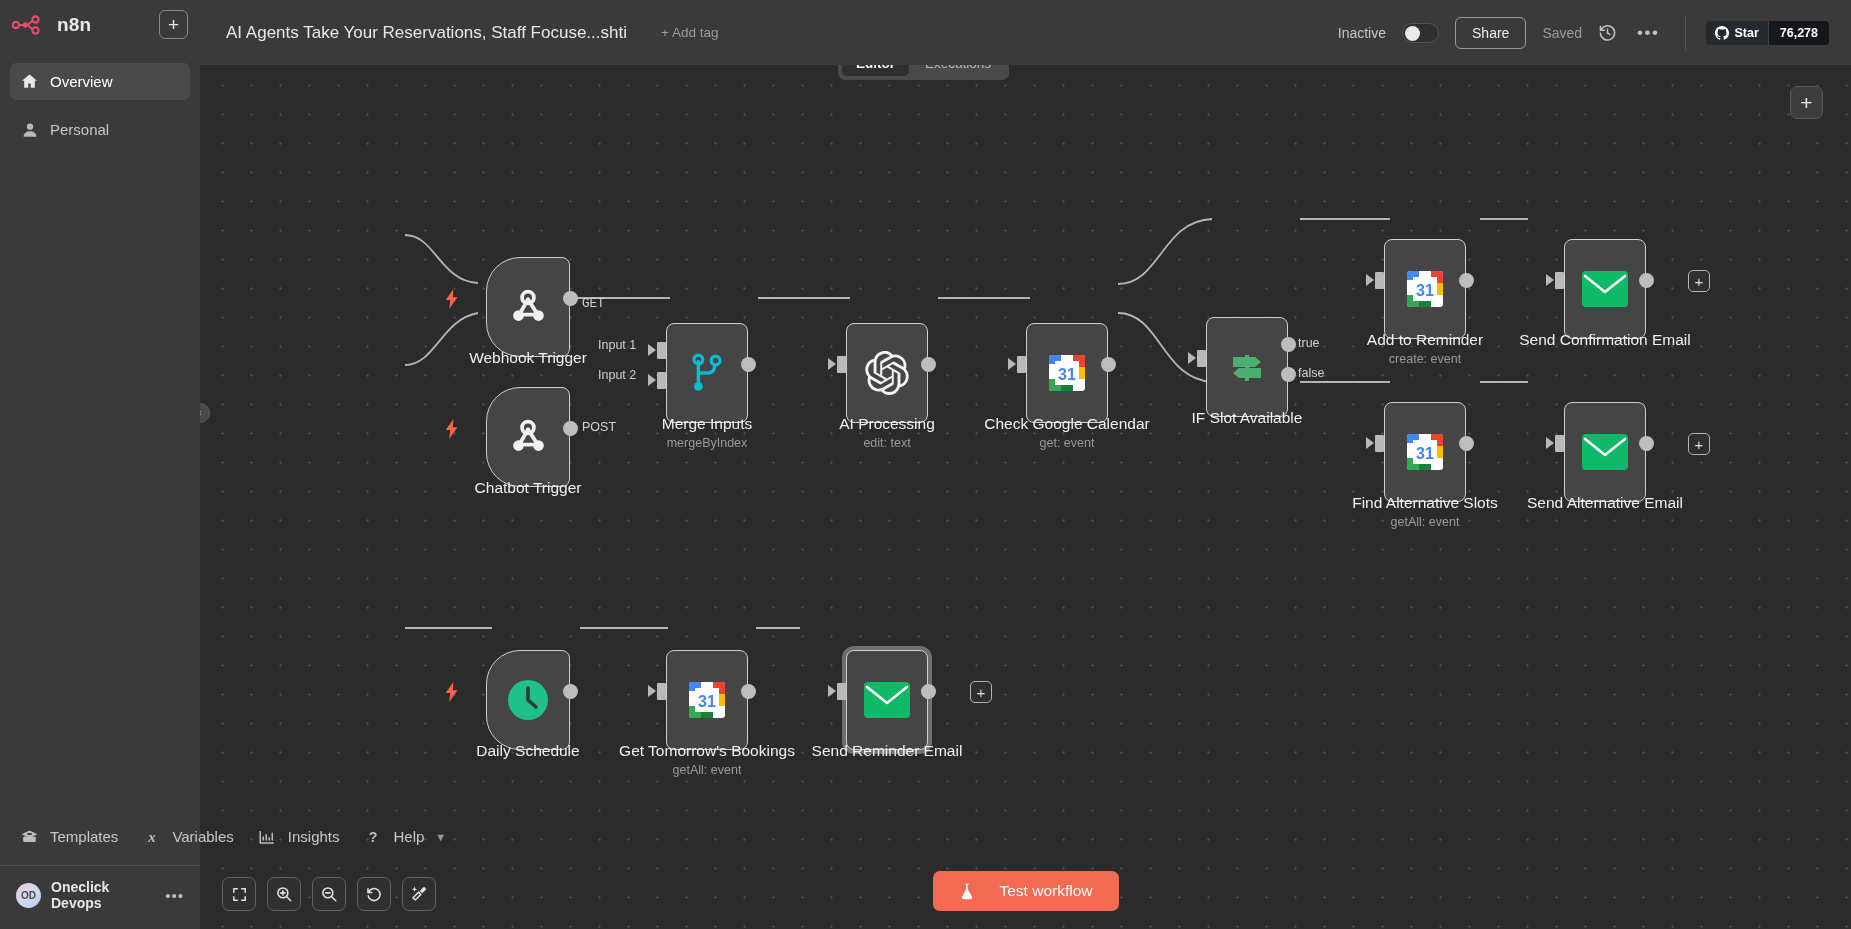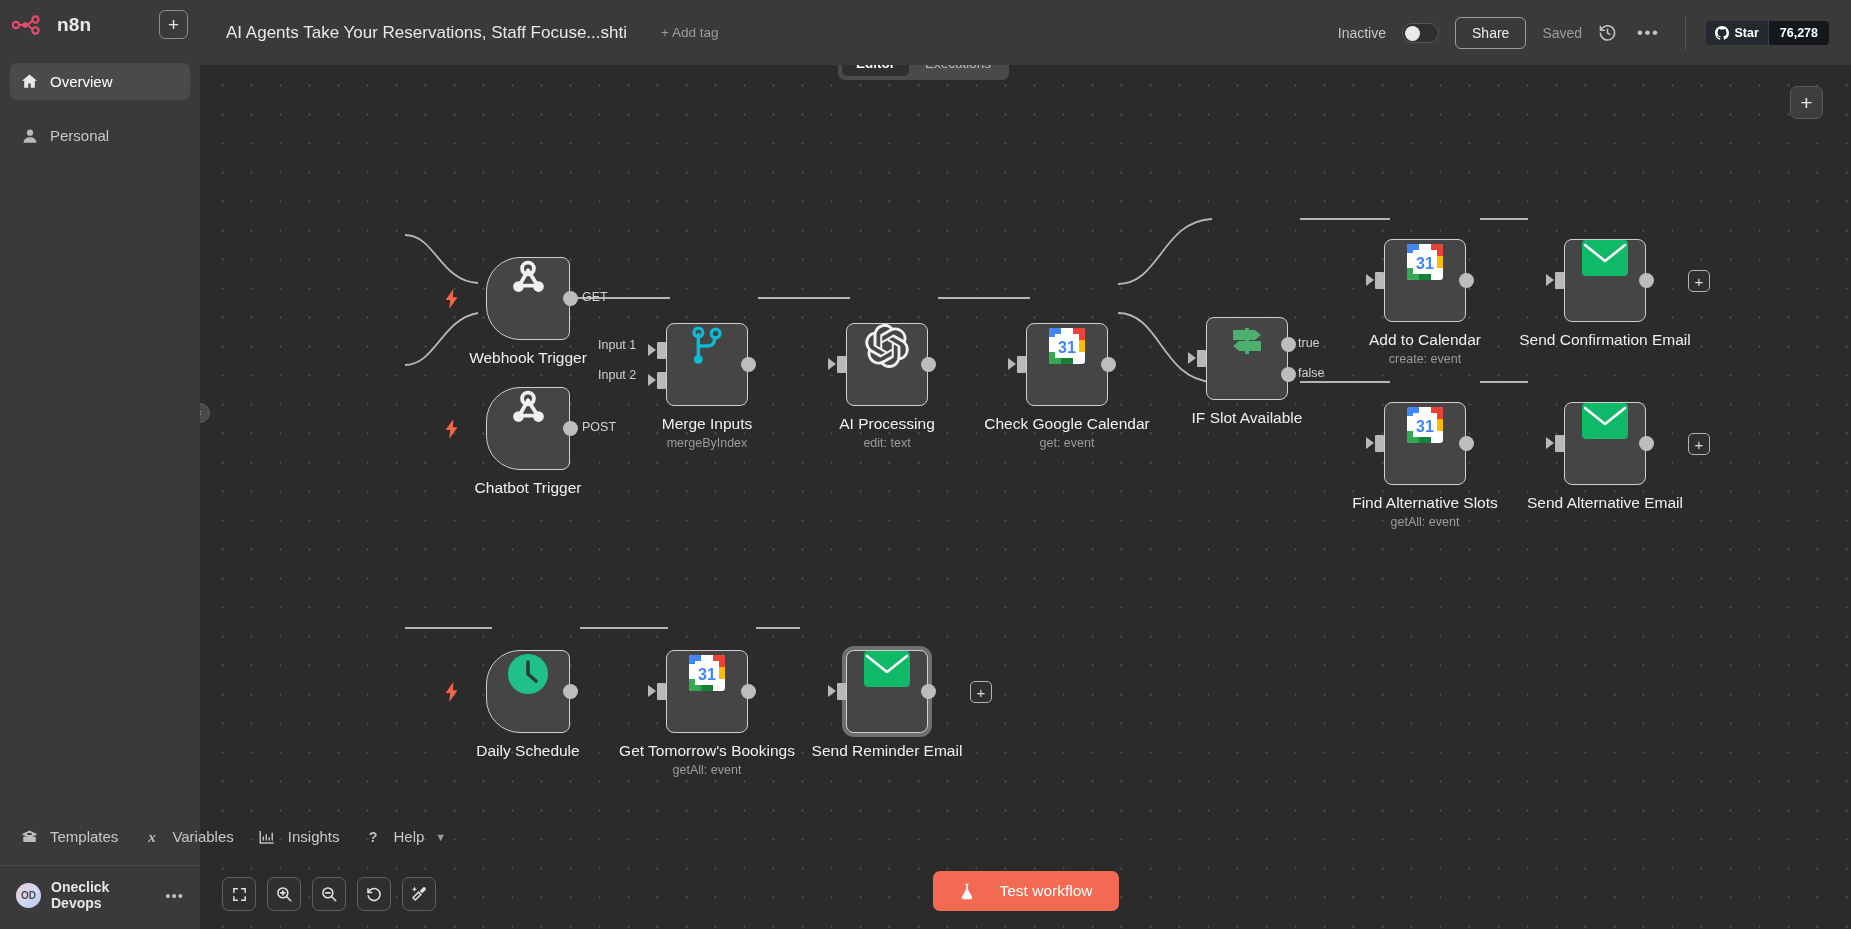--- a/index.html
+++ b/index.html
@@ -22,21 +22,21 @@
   }
   .sb-top { padding: 10px 12px 4px 12px; display: flex; align-items: center; gap: 8px; }
   .brand { display: flex; align-items: flex-end; gap: 9px; flex: 1; }
   .brand-logo { width: 36px; height: 22px; }
   .brand-name { color: #e9e9e9; font-size: 19px; font-weight: 700; letter-spacing: .2px; }
   .plus-btn {
     width: 29px; height: 29px; border: 1px solid #8a8a8a; border-radius: 6px;
     display: flex; align-items: center; justify-content: center;
     color: #e4e4e4; font-size: 19px; line-height: 1; cursor: pointer; background: transparent;
   }
-  .sb-nav { margin-top: 12px; padding: 8px 10px; display: flex; flex-direction: column; gap: 17px; }
+  .sb-nav { margin-top: 12px; padding: 8px 10px; display: flex; flex-direction: column; gap: 11px; }
   .sb-item {
     display: flex; align-items: center; gap: 11px;
     padding: 9px 10px; border-radius: 6px;
     color: #c8c8c8; font-size: 15px; cursor: pointer;
   }
   .sb-item.active { background: #4a4a4a; color: #fff; }
   .sb-item .ic { width: 19px; height: 19px; display:flex; align-items:center; justify-content:center; flex: 0 0 19px; }
   .sb-spacer { flex: 1; }
   .sb-bottom { padding: 0 10px 0 10px; display: flex; flex-direction: row; gap: 4px; }
   .sb-item .chev { margin-left: auto; font-size: 11px; color: #9a9a9a; }
@@ -123,23 +123,23 @@
     background: #4a4a4a; border: 1px solid #5d5d5d; color: #cfcfcf;
     font-size: 9px; display: flex; align-items: center; justify-content: center;
     cursor: pointer; z-index: 25;
   }
 
   svg.edges { position: absolute; inset: 0; width: 100%; height: 100%; pointer-events: none; z-index: 2; }
 
   
   .node { position: absolute; z-index: 5; }
   .node-box {
-    width: 82px; height: 83px; border-radius: 8px;
+    width: 82px; height: 100px; border-radius: 8px;
     background: #454545; border: 1.5px solid #cfcfcf;
-    display: flex; align-items: flex-start; justify-content: center;
+    display: flex; align-items: center; justify-content: center;
     cursor: pointer;
   }
   .node.trigger .node-box { border-radius: 34px 8px 8px 34px; width: 84px; }
   .node.selected .node-box { box-shadow: 0 0 0 4px #6f6f6f; }
   .node-label {
     position: absolute; top: 92px; left: 50%; transform: translateX(-50%);
     color: #f0f0f0; font-size: 15.5px; white-space: nowrap; text-align: center;
   }
   .node-sub {
     position: absolute; top: 113px; left: 50%; transform: translateX(-50%);
@@ -354,21 +354,21 @@
               <path d="M24 13 L16 27"></path>
                 <path d="M24 13 L33 27"></path>
                 <path d="M16 29 H33"></path>
             </g>
             <circle cx="24" cy="11" r="6.2" fill="none" stroke="#f0f0f0" stroke-width="4"></circle>
             <circle cx="14" cy="30" r="5.6" fill="#f0f0f0"></circle>
             <circle cx="35" cy="30" r="5.6" fill="#f0f0f0"></circle>
           </svg>
         </div>
         <div class="port-out"></div>
-        <div class="port-lbl" style="left:96px; top:33px;">GET</div>
+        <div class="port-lbl" style="left:96px; top:40px;font-family:Liberation Mono, monospace;">GET</div>
         <div class="node-label">Webhook Trigger</div>
       </div>
 
       <div class="node trigger" style="left:286px; top:322px;">
         <svg class="bolt" viewBox="0 0 16 22">
             <path d="M9.5 0 1 12h5l-1 10 9-13H9z" fill="#f4664a"></path>
           </svg>
         <div class="node-box">
           <svg width="46" height="40" viewBox="0 0 48 42">
             <g fill="none" stroke="#f0f0f0" stroke-width="4" stroke-linecap="round">
@@ -469,21 +469,21 @@
             <path d="M40 16v12H28V16z" fill="#fbbc04"></path>
             <path d="M4 28h12v12H7a3 3 0 0 1-3-3z" fill="#34a853"></path>
             <path d="M16 28h12v12H16z" fill="#188038"></path>
             <rect x="10" y="10" width="24" height="24" fill="#fff"></rect>
             <text x="22" y="29" font-size="16" font-weight="700" fill="#4285f4" text-anchor="middle" font-family="Liberation Sans, sans-serif">31</text>
           </svg>
         </div>
         <div class="arrow-in"></div>
         <div class="port-in"></div>
         <div class="port-out"></div>
-        <div class="node-label">Add to Calendar</div>
+        <div class="node-label">Add to Reminder</div>
         <div class="node-sub">create: event</div>
       </div>
 
       <div class="node" style="left:1364px; top:174px;">
         <div class="node-box">
           <svg width="46" height="36" viewBox="0 0 46 36">
             <rect x="0" y="0" width="46" height="36" rx="4" fill="#0fb968"></rect>
             <path d="M3 5 L23 21 L43 5" fill="none" stroke="#fff" stroke-width="2.6" stroke-linecap="round" stroke-linejoin="round"></path>
           </svg>
         </div>

